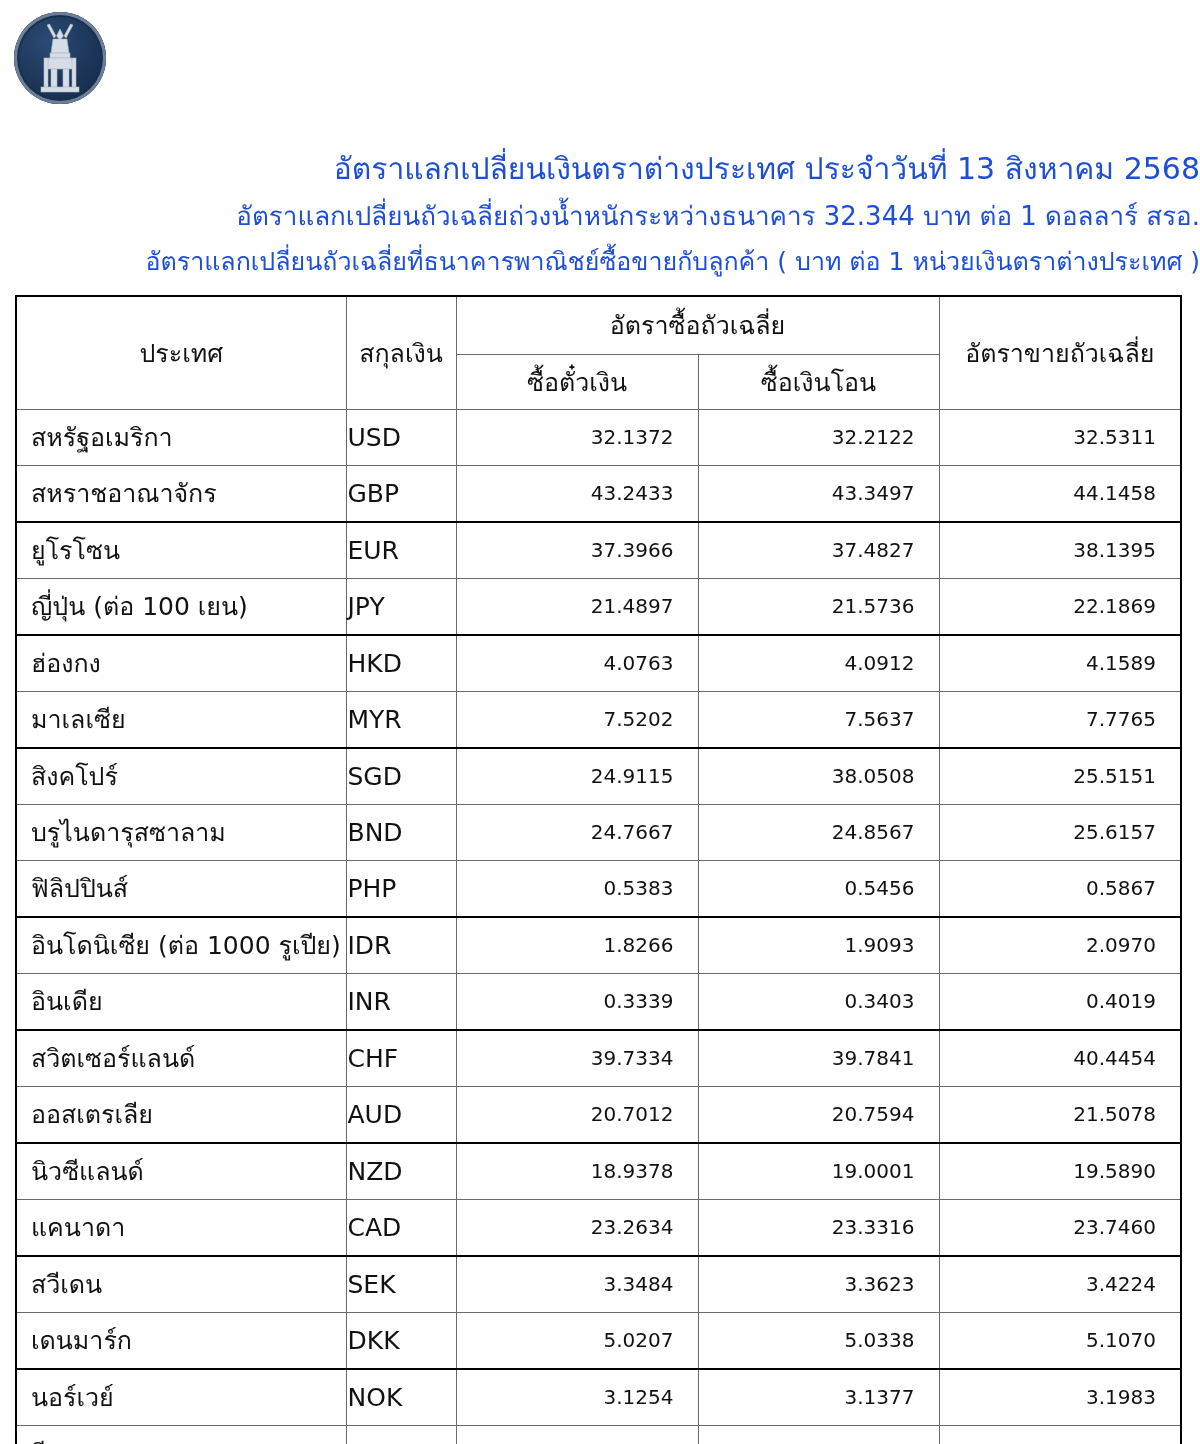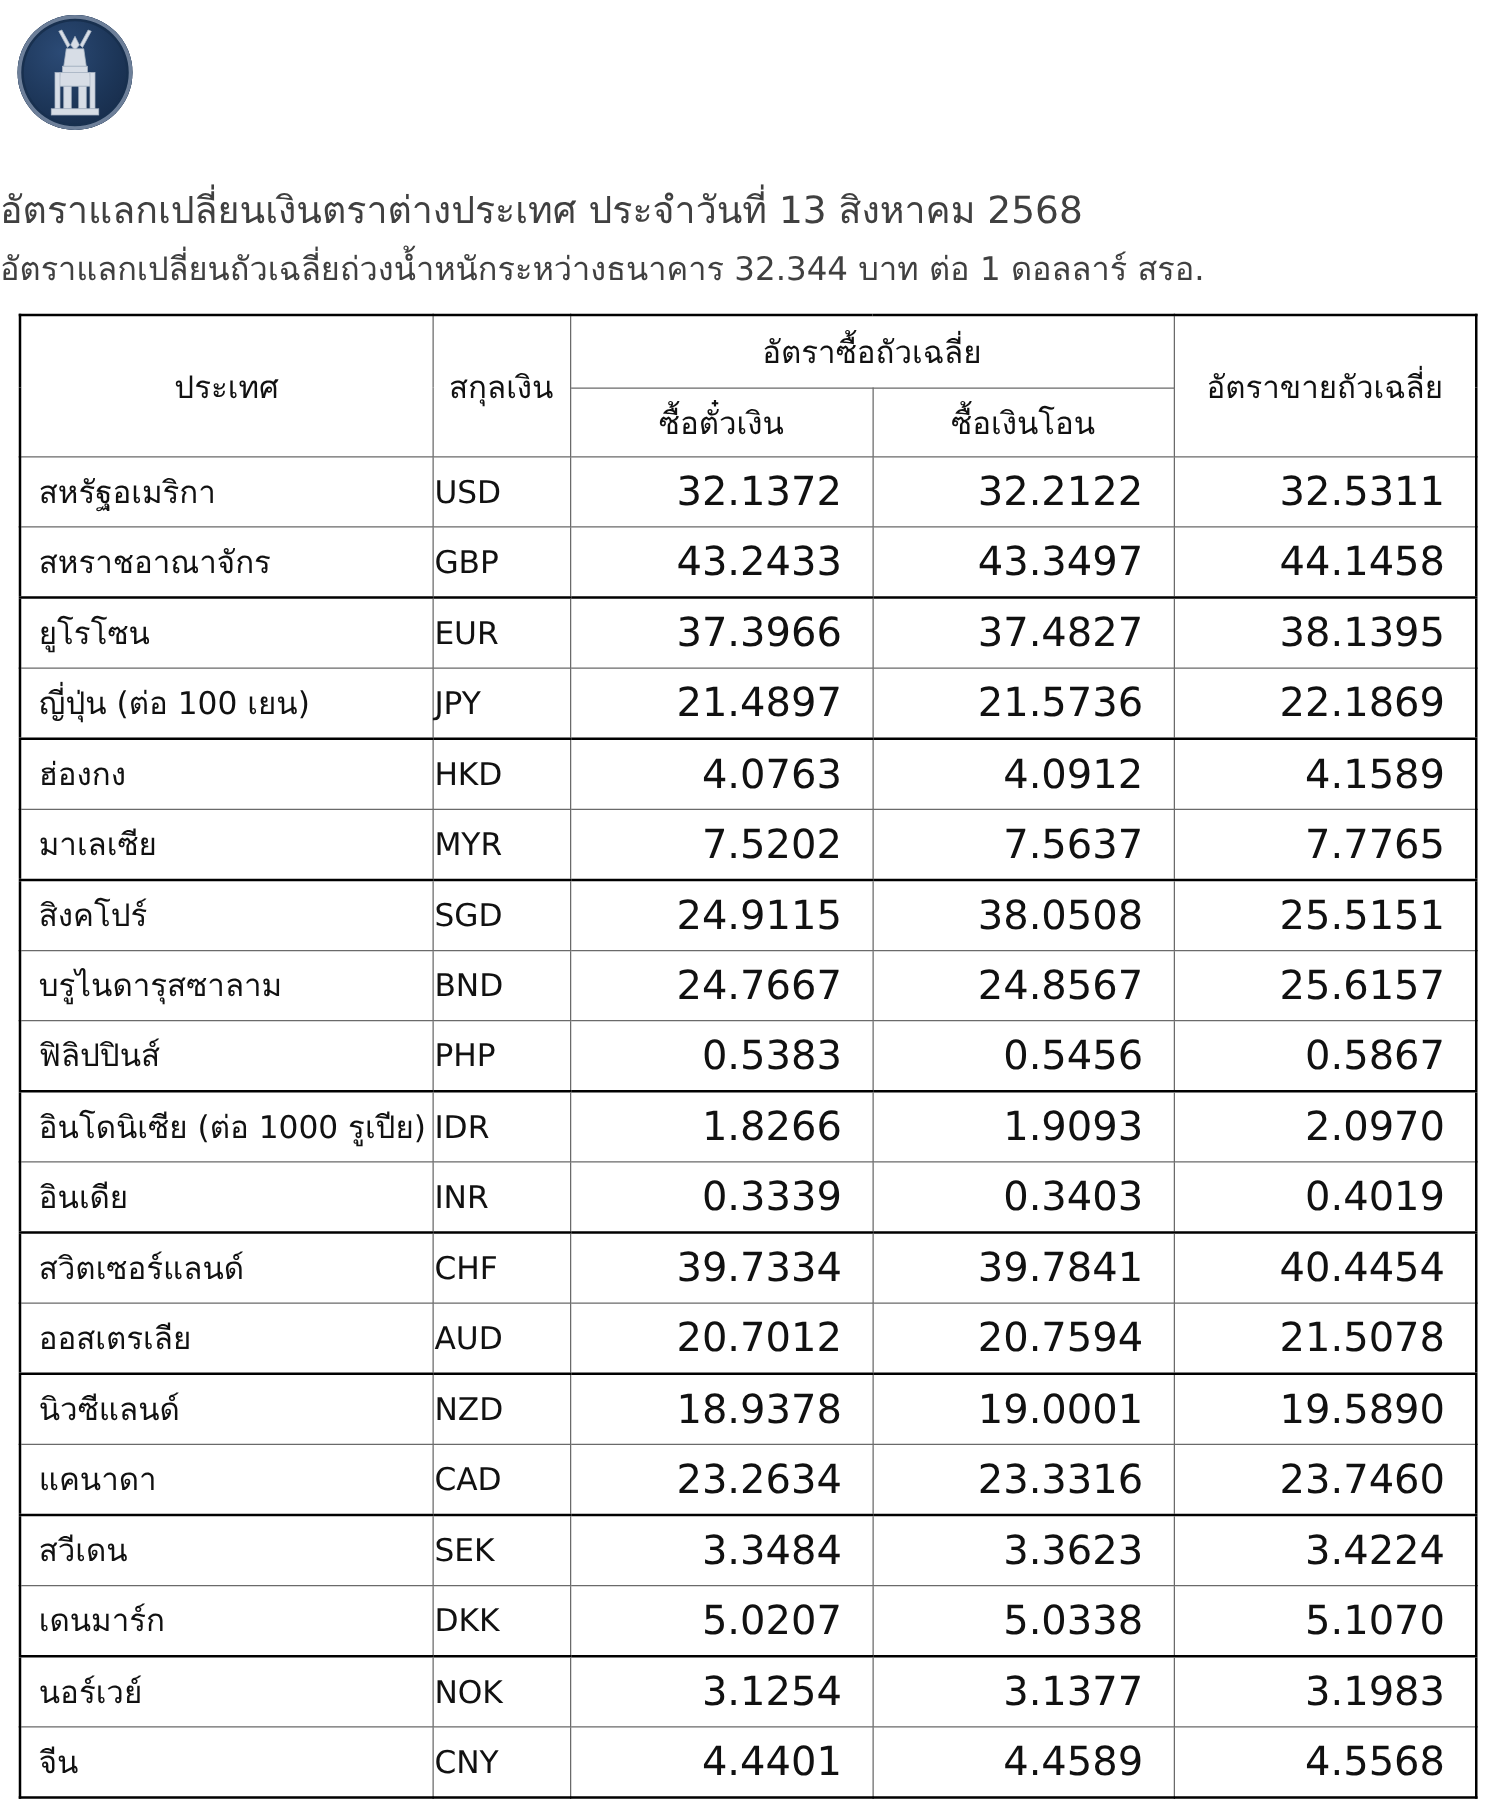--- a/index.html
+++ b/index.html
@@ -50,22 +50,22 @@
     margin-top: 7px;
     font-family: "DejaVu Serif", "Liberation Serif", serif;
     font-size: 19px;
     letter-spacing: 1.6px;
     color: #3c4f6e;
     white-space: nowrap;
   }
 
   
   .titles {
-    text-align: left;
-    color: #404040;
+    text-align: right;
+    color: #1d4ed8;
   }
   .title-1 {
     font-size: 30px;
     margin-top: 48px;
     line-height: 1.28;
     white-space: nowrap;
   }
   .title-2 {
     font-size: 26px;
     margin-top: 12px;
@@ -125,21 +125,21 @@
     text-align: left;
     padding-left: 14px;
     vertical-align: middle;
     white-space: nowrap;
   }
   td.code {
     font-size: 25px;
     vertical-align: middle;
   }
   td.num {
-    font-size: 32px;
+    font-size: 20px;
     text-align: right;
     padding-right: 24px;
     vertical-align: middle;
     white-space: nowrap;
   }
   tr.thick > td { border-top: 2px solid #000000; }
 </style>
 </head>
 <body>
 
@@ -167,20 +167,21 @@
 
         <rect x="27" y="75" width="38" height="5"></rect>
       </g>
     </svg>
   </div>
 </div>
 
 <div class="titles">
   <div class="title-1">อัตราแลกเปลี่ยนเงินตราต่างประเทศ ประจำวันที่ 13 สิงหาคม 2568</div>
   <div class="title-2">อัตราแลกเปลี่ยนถัวเฉลี่ยถ่วงน้ำหนักระหว่างธนาคาร 32.344 บาท ต่อ 1 ดอลลาร์ สรอ.</div>
+  <div class="title-3">อัตราแลกเปลี่ยนถัวเฉลี่ยที่ธนาคารพาณิชย์ซื้อขายกับลูกค้า ( บาท ต่อ 1 หน่วยเงินตราต่างประเทศ )</div>
 </div>
 
 <div class="table-wrap">
   <table class="fx">
     <colgroup>
       <col class="c-country">
         <col class="c-code">
         <col class="c-bill">
         <col class="c-transfer">
         <col class="c-sell">

